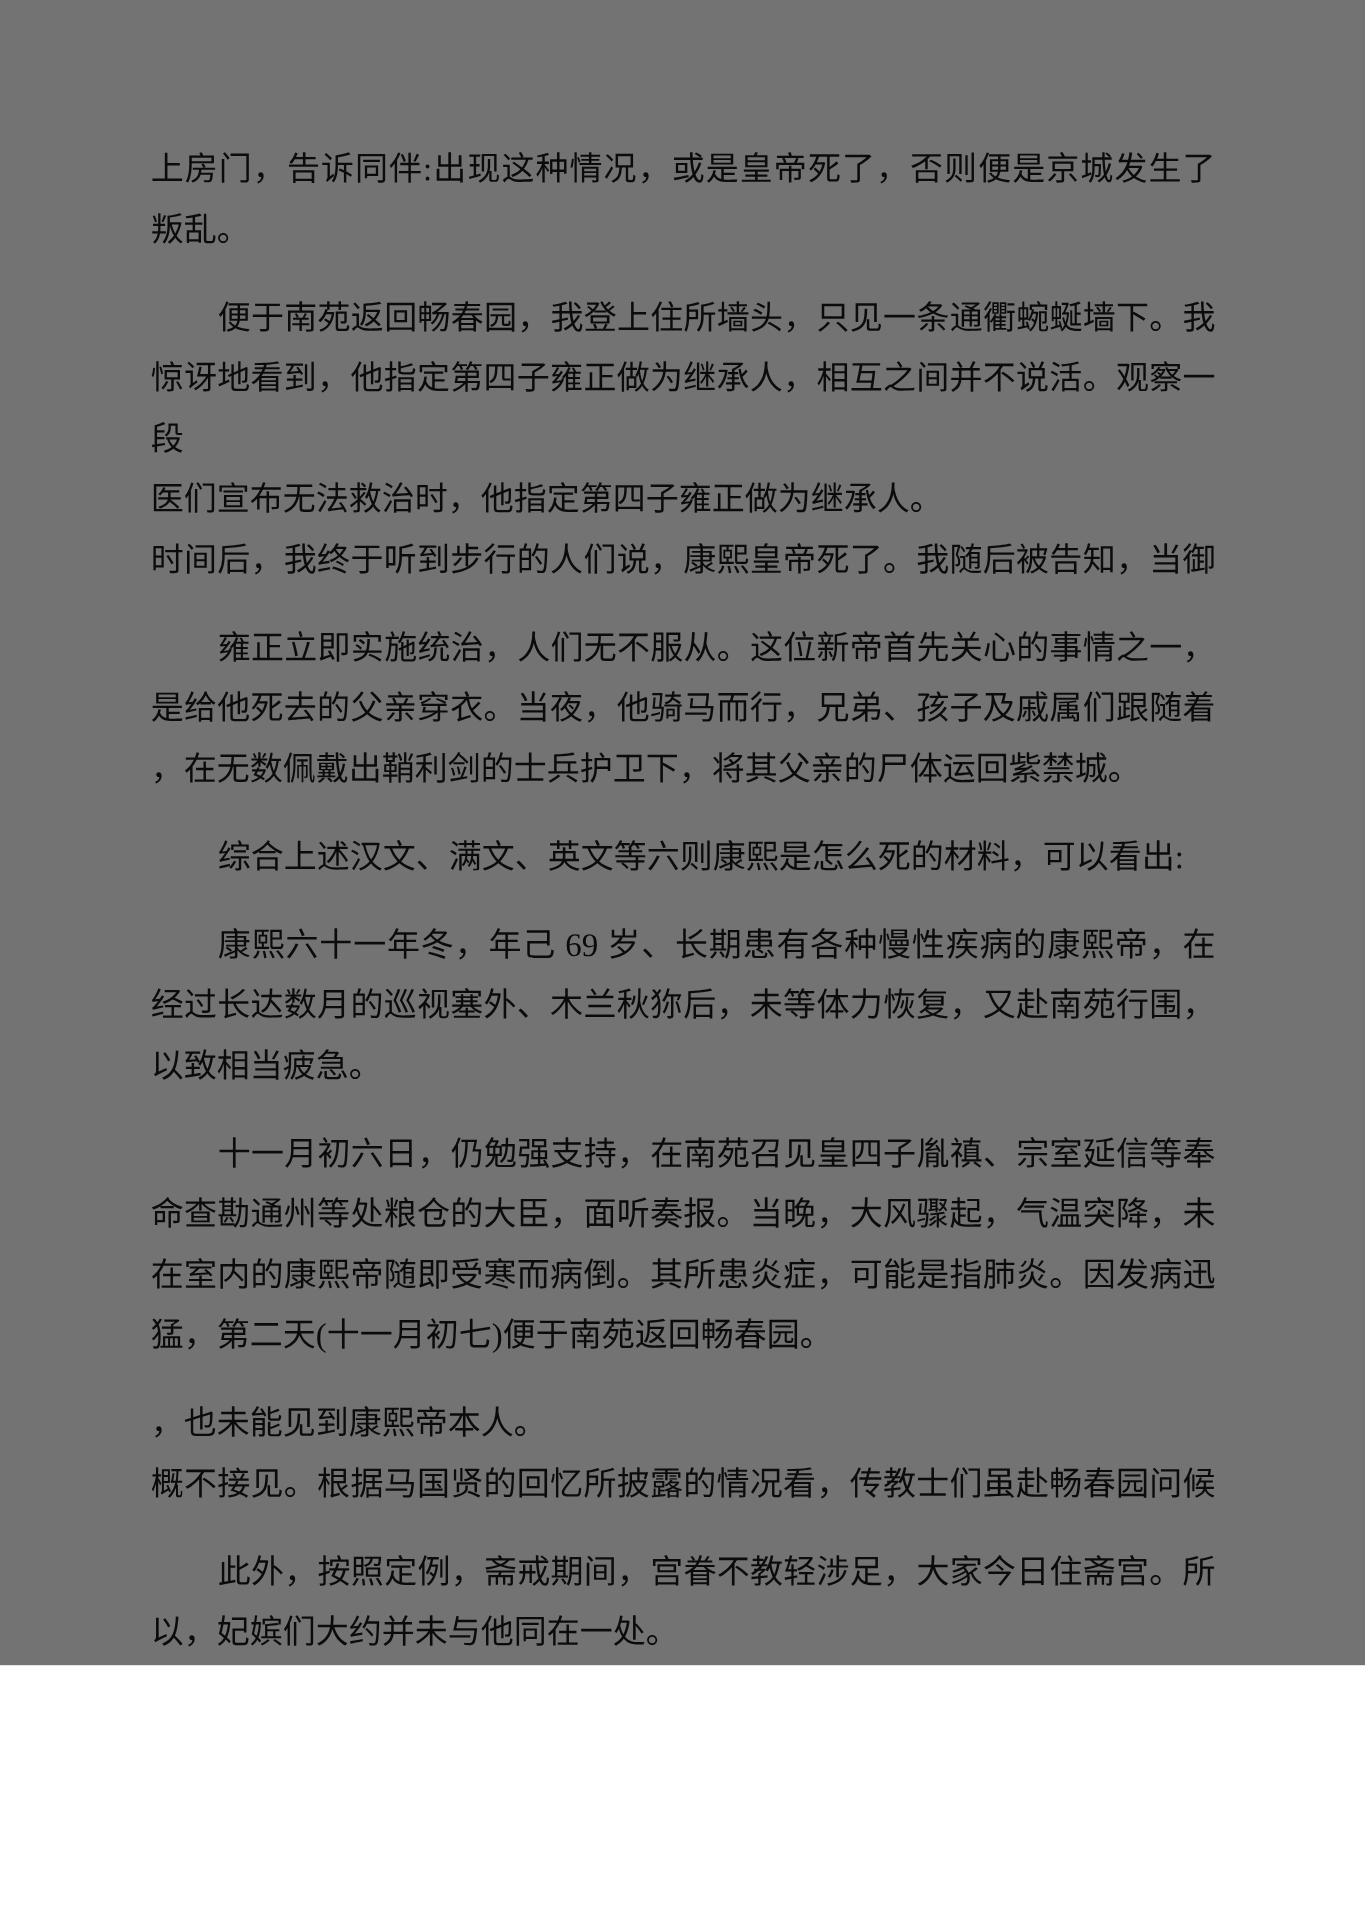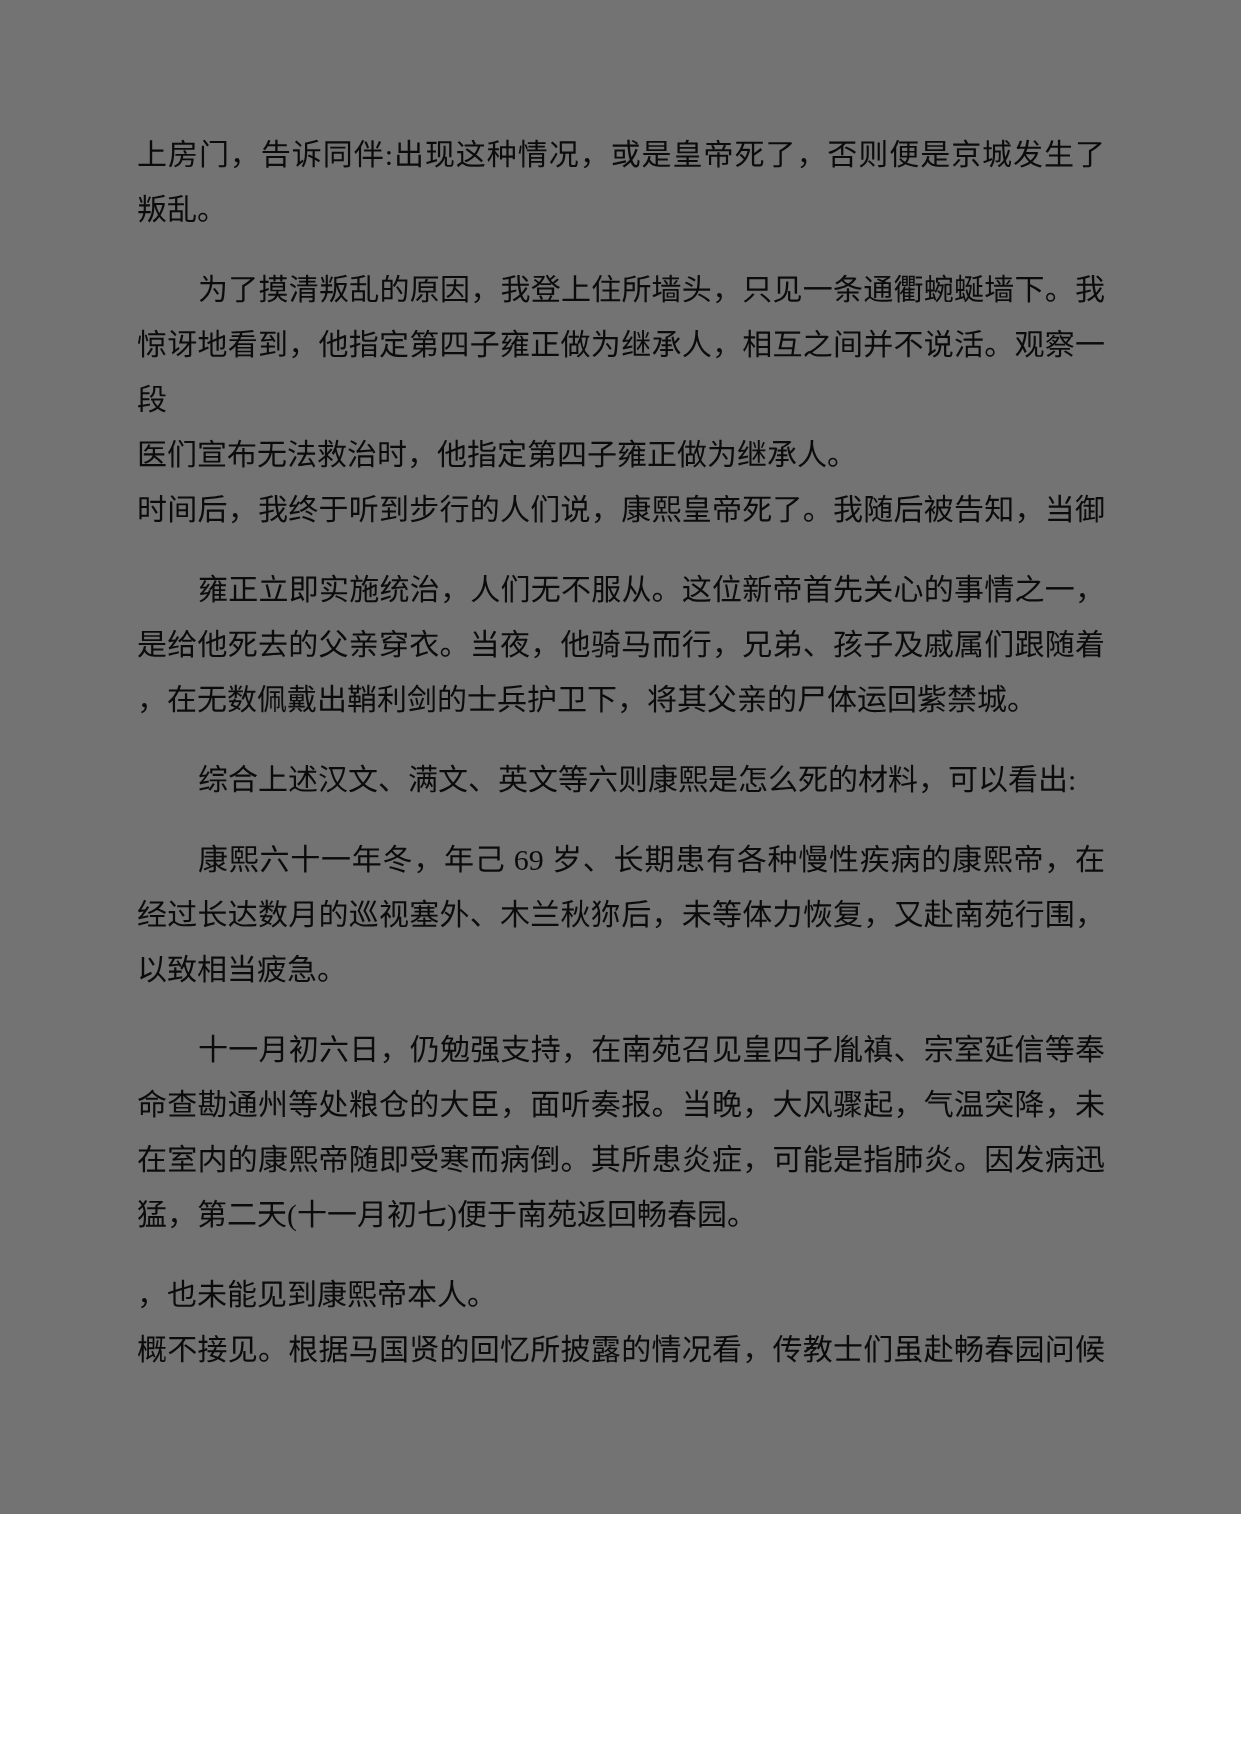--- a/index.html
+++ b/index.html
@@ -44,21 +44,21 @@
 </head>
 <body>
 
 <div class="page">
   <div class="text-block">
       <div class="para">
         <div class="line first">上房门，告诉同伴:出现这种情况，或是皇帝死了，否则便是京城发生了</div>
         <div class="line final">叛乱。</div>
       </div>
       <div class="para indent">
-        <div class="line first">为了摸清叛乱的原因，我登上住所墙头，只见一条通衢蜿蜒墙下。我</div>
+        <div class="line first">便于南苑返回畅春园，我登上住所墙头，只见一条通衢蜿蜒墙下。我</div>
         <div class="line">惊讶地看到，他指定第四子雍正做为继承人，相互之间并不说活。观察一段</div>
         <div class="line final">医们宣布无法救治时，他指定第四子雍正做为继承人。</div>
         <div class="line">时间后，我终于听到步行的人们说，康熙皇帝死了。我随后被告知，当御</div>
       </div>
       <div class="para indent">
         <div class="line first">雍正立即实施统治，人们无不服从。这位新帝首先关心的事情之一，</div>
         <div class="line">是给他死去的父亲穿衣。当夜，他骑马而行，兄弟、孩子及戚属们跟随着</div>
         <div class="line final">，在无数佩戴出鞘利剑的士兵护卫下，将其父亲的尸体运回紫禁城。</div>
       </div>
       <div class="para indent">
@@ -72,14 +72,18 @@
       <div class="para indent">
         <div class="line first">十一月初六日，仍勉强支持，在南苑召见皇四子胤禛、宗室延信等奉</div>
         <div class="line">命查勘通州等处粮仓的大臣，面听奏报。当晚，大风骤起，气温突降，未</div>
         <div class="line">在室内的康熙帝随即受寒而病倒。其所患炎症，可能是指肺炎。因发病迅</div>
         <div class="line final">猛，第二天(十一月初七)便于南苑返回畅春园。</div>
       </div>
       <div class="para indent">
         <div class="line final">，也未能见到康熙帝本人。</div>
         <div class="line">概不接见。根据马国贤的回忆所披露的情况看，传教士们虽赴畅春园问候</div>
       </div>
+      <div class="para indent">
+        <div class="line first">此外，按照定例，斋戒期间，宫眷不教轻涉足，大家今日住斋宫。所</div>
+        <div class="line final">以，妃嫔们大约并未与他同在一处。</div>
+      </div>
     </div>
 </div>
 
 </body></html>

